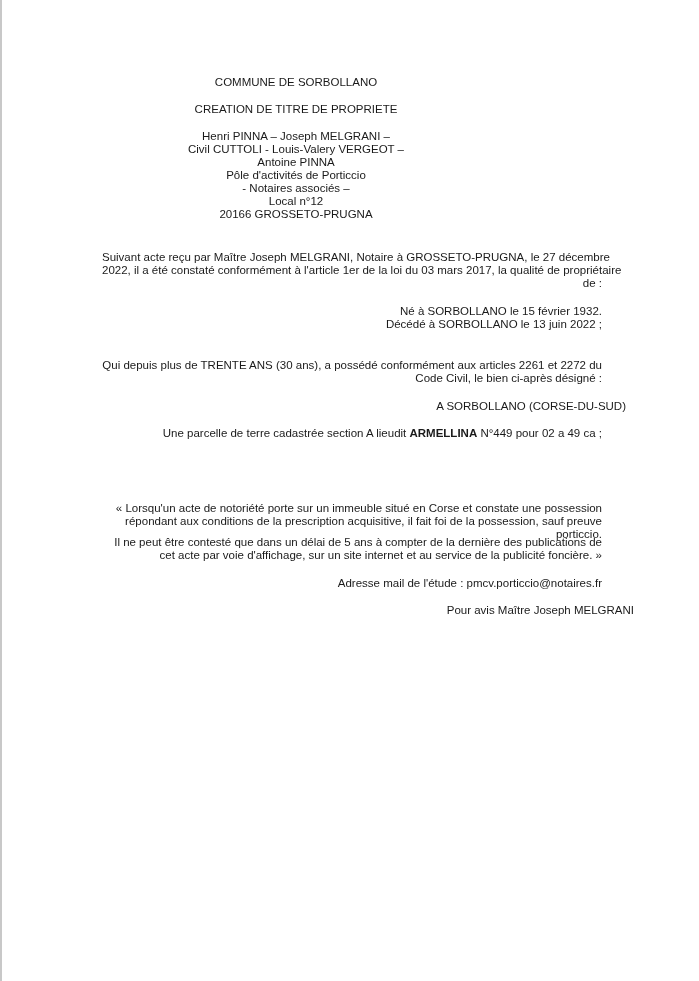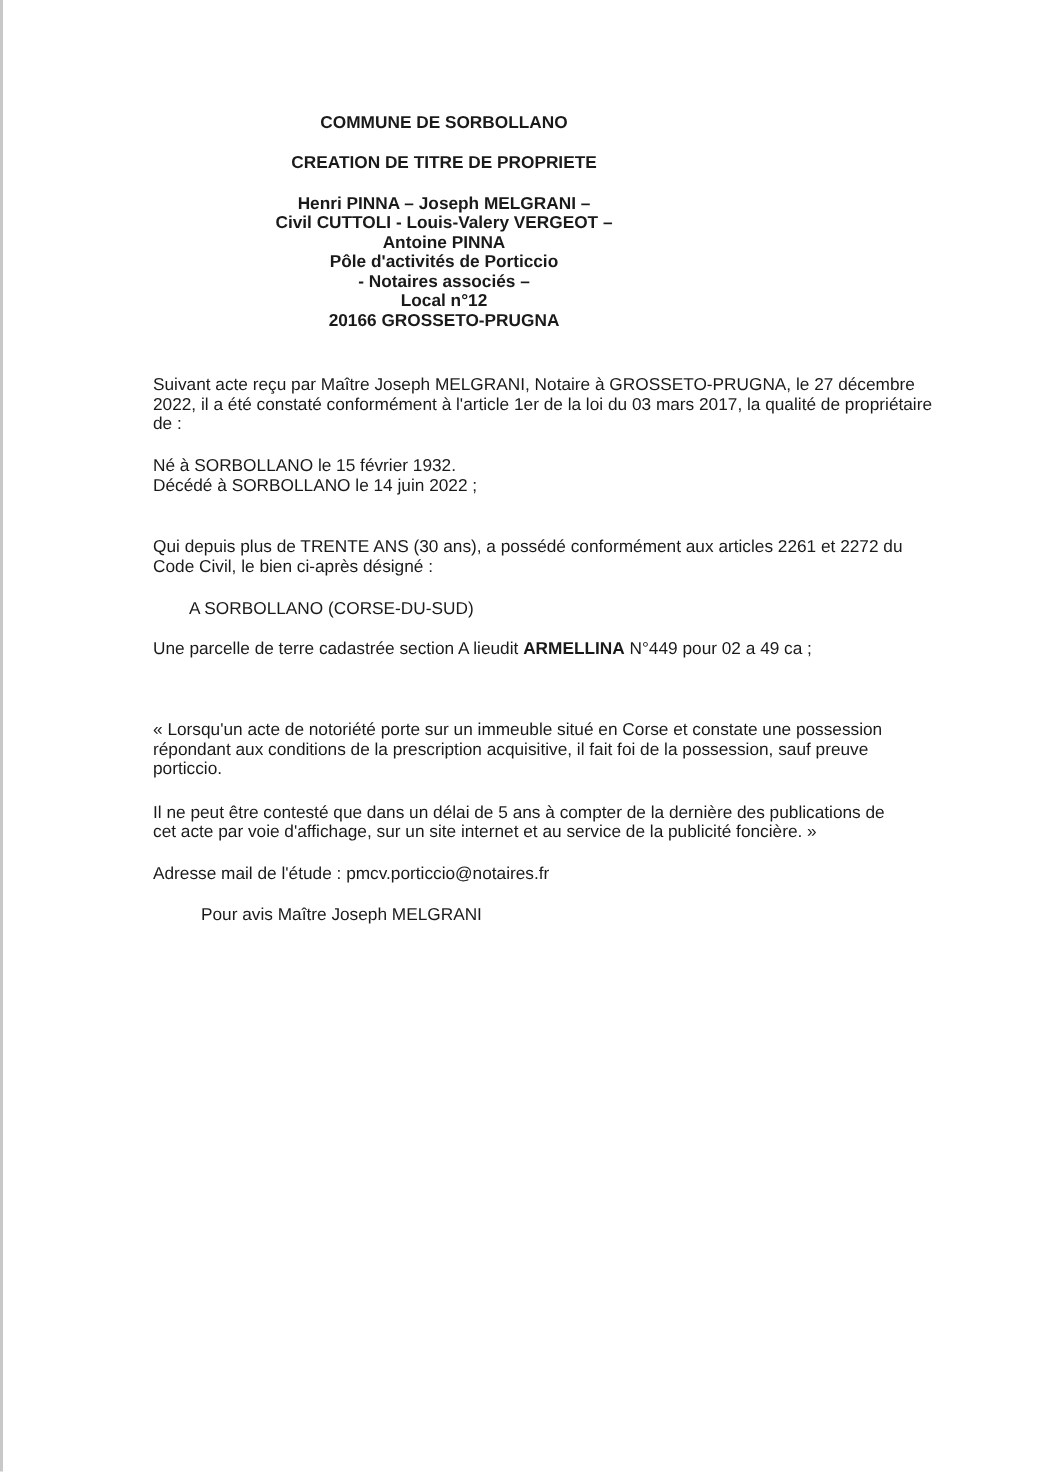--- a/index.html
+++ b/index.html
@@ -28,21 +28,21 @@
       left: 0;
       top: 0;
       width: 699px;
       height: 981px;
     }
     .header {
       position: absolute;
       left: 0;
       width: 592px;
       text-align: center;
-      font-weight: bold;
+      font-weight: normal;
       font-size: 11.5px;
       line-height: 13px;
     }
     .header .line {
       display: block;
       white-space: nowrap;
     }
     .h-commune { top: 76px; }
     .h-creation { top: 103px; }
     .h-notaires { top: 130px; }
@@ -50,20 +50,21 @@
     .body-text {
       position: absolute;
       left: 102px;
       width: 500px;
       font-size: 11.5px;
       line-height: 13px;
     }
     .body-text .line {
       display: block;
       white-space: nowrap;
+      text-align: right;
     }
     .bold { font-weight: bold; }
   </style>
 </head>
 <body>
 
 <div class="left-border"></div>
 
 <div class="page">
 
@@ -86,38 +87,38 @@
   </div>
 
   <div class="body-text" style="top:251px;">
     <span class="line">Suivant acte reçu par Maître Joseph MELGRANI, Notaire à GROSSETO-PRUGNA, le 27 décembre</span>
     <span class="line">2022, il a été constaté conformément à l'article 1er de la loi du 03 mars 2017, la qualité de propriétaire</span>
     <span class="line">de :</span>
   </div>
 
   <div class="body-text" style="top:305px;">
     <span class="line">Né à SORBOLLANO le 15 février 1932.</span>
-    <span class="line">Décédé à SORBOLLANO le 14 juin 2022 ;</span>
+    <span class="line">Décédé à SORBOLLANO le 13 juin 2022 ;</span>
   </div>
 
   <div class="body-text" style="top:359px;">
     <span class="line">Qui depuis plus de TRENTE ANS (30 ans), a possédé conformément aux articles 2261 et 2272 du</span>
     <span class="line">Code Civil, le bien ci-après désigné :</span>
   </div>
 
   <div class="body-text" style="top:400px;margin-left:24px;">
     <span class="line">A SORBOLLANO (CORSE-DU-SUD)</span>
   </div>
 
   <div class="body-text" style="top:427px;">
     <span class="line"><span>Une parcelle de terre cadastrée section A lieudit </span><span class="bold">ARMELLINA</span><span> N°449 pour 02 a 49 ca ;</span></span>
   </div>
 
 
-  <div class="body-text" style="top:481px;">
+  <div class="body-text" style="top:502px;">
     <span class="line">« Lorsqu'un acte de notoriété porte sur un immeuble situé en Corse et constate une possession</span>
     <span class="line">répondant aux conditions de la prescription acquisitive, il fait foi de la possession, sauf preuve</span>
     <span class="line">porticcio.</span>
   </div>
 
   <div class="body-text" style="top:536px;">
     <span class="line">Il ne peut être contesté que dans un délai de 5 ans à compter de la dernière des publications de</span>
     <span class="line">cet acte par voie d'affichage, sur un site internet et au service de la publicité foncière. »</span>
   </div>
 

